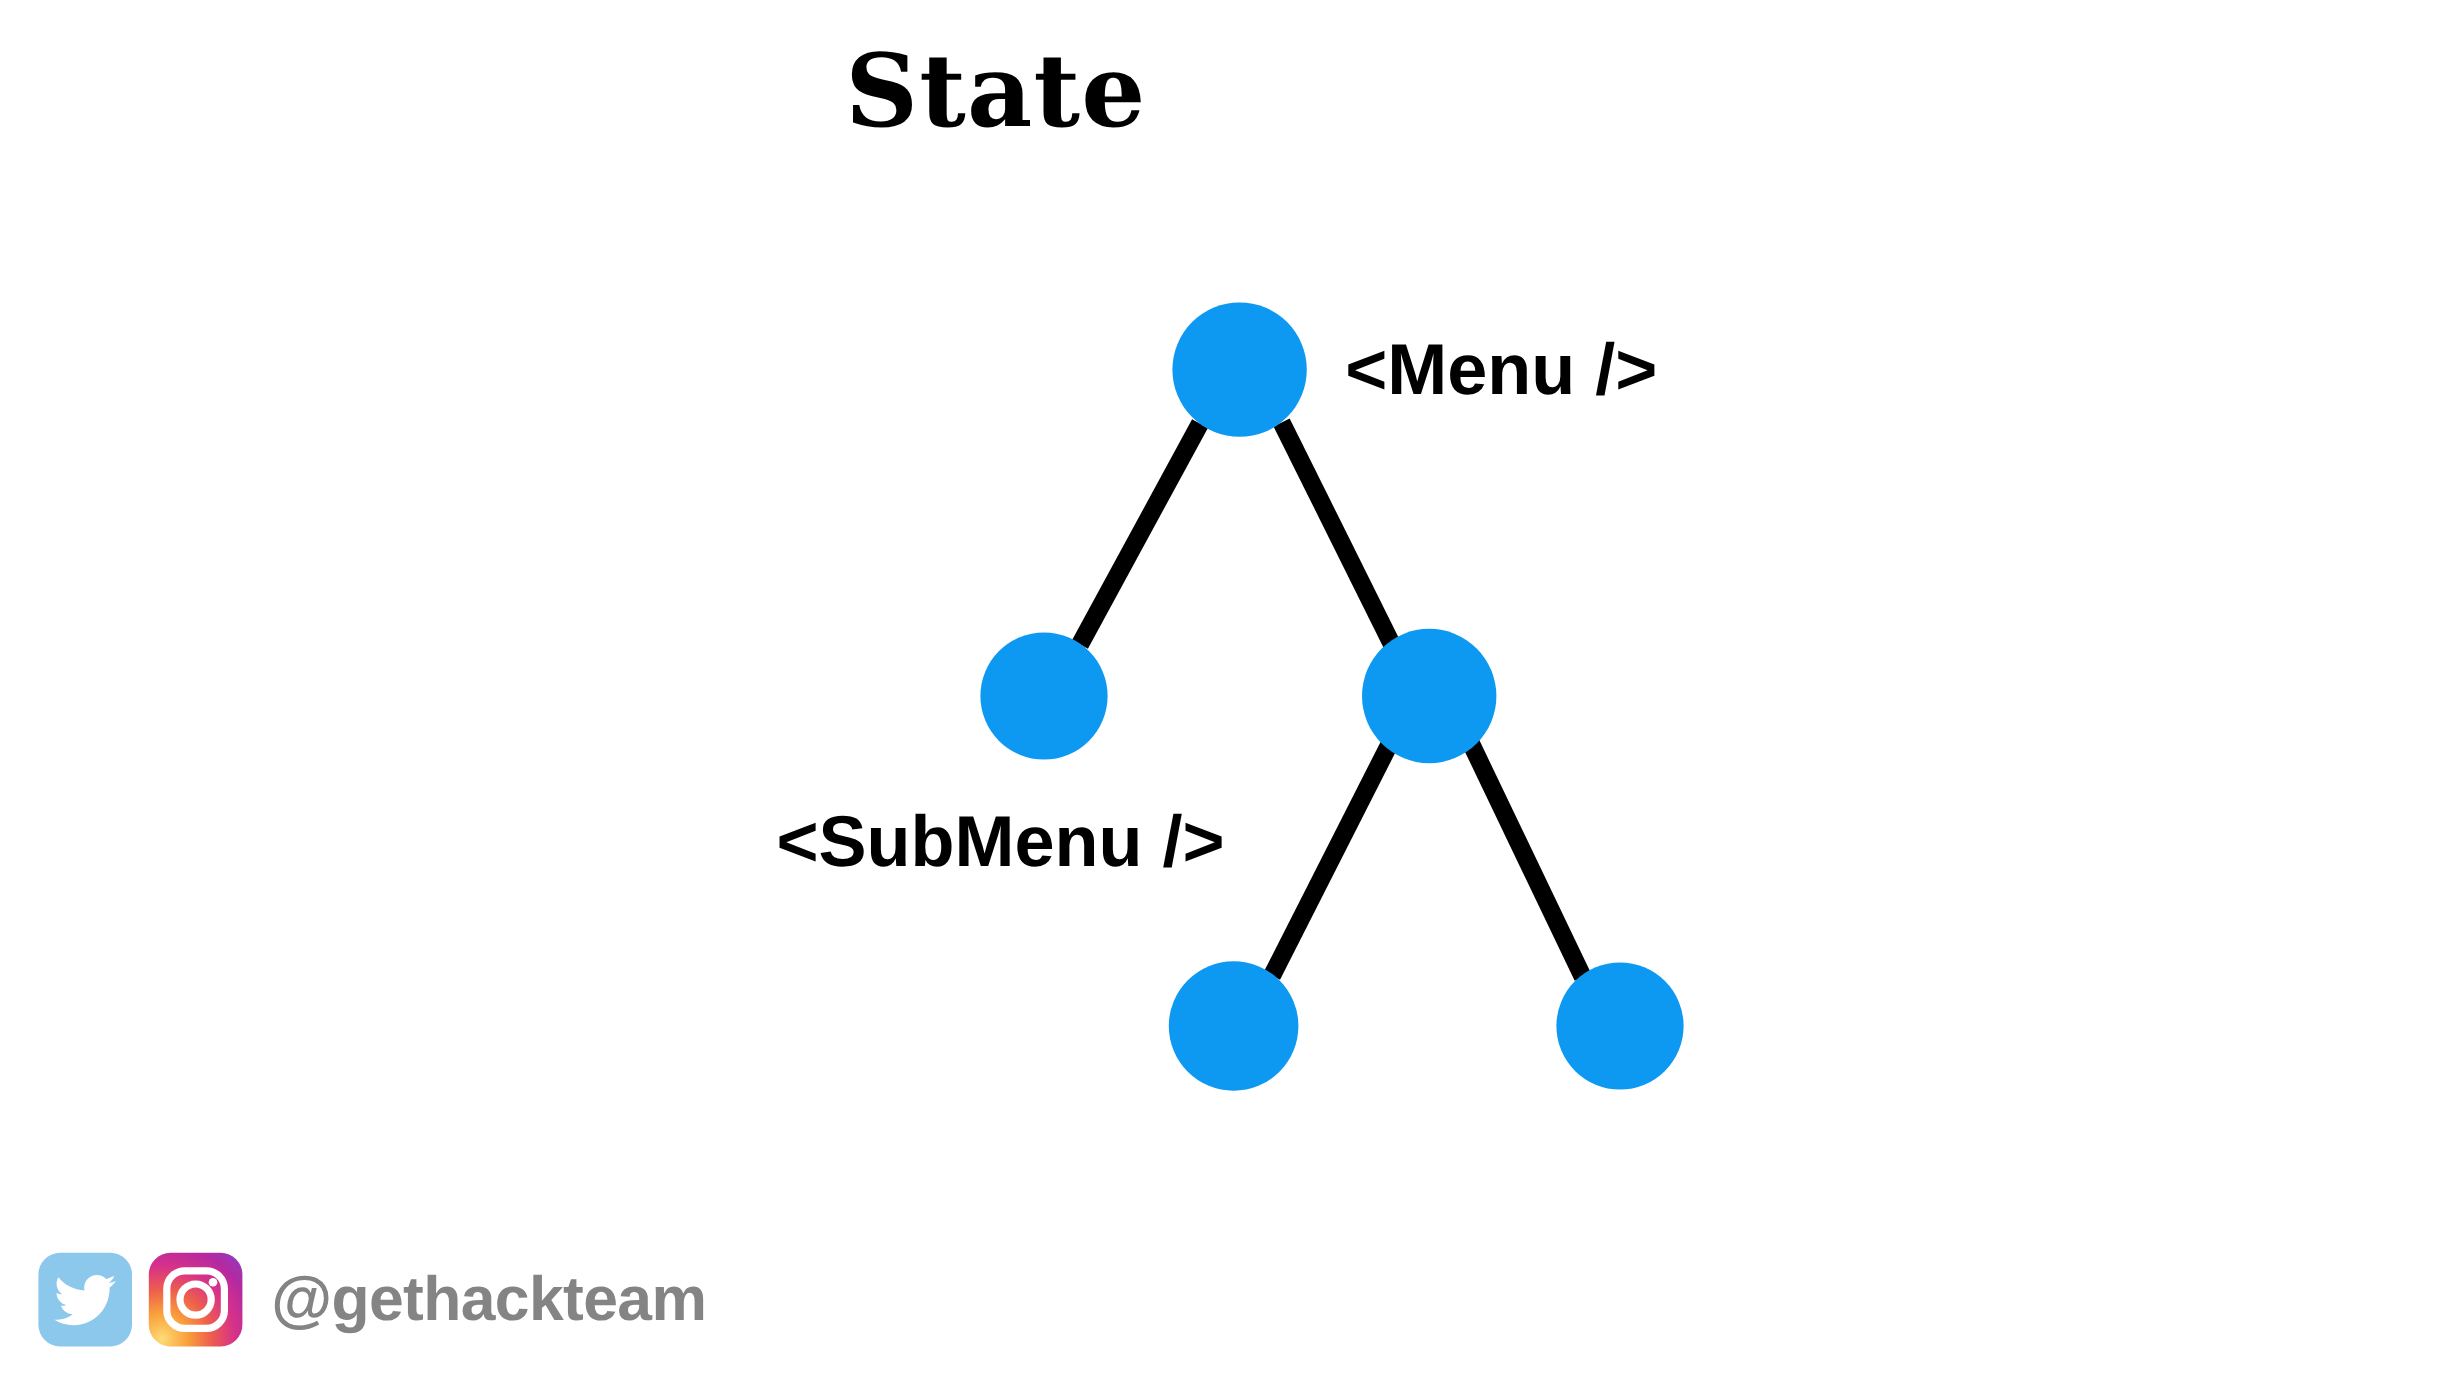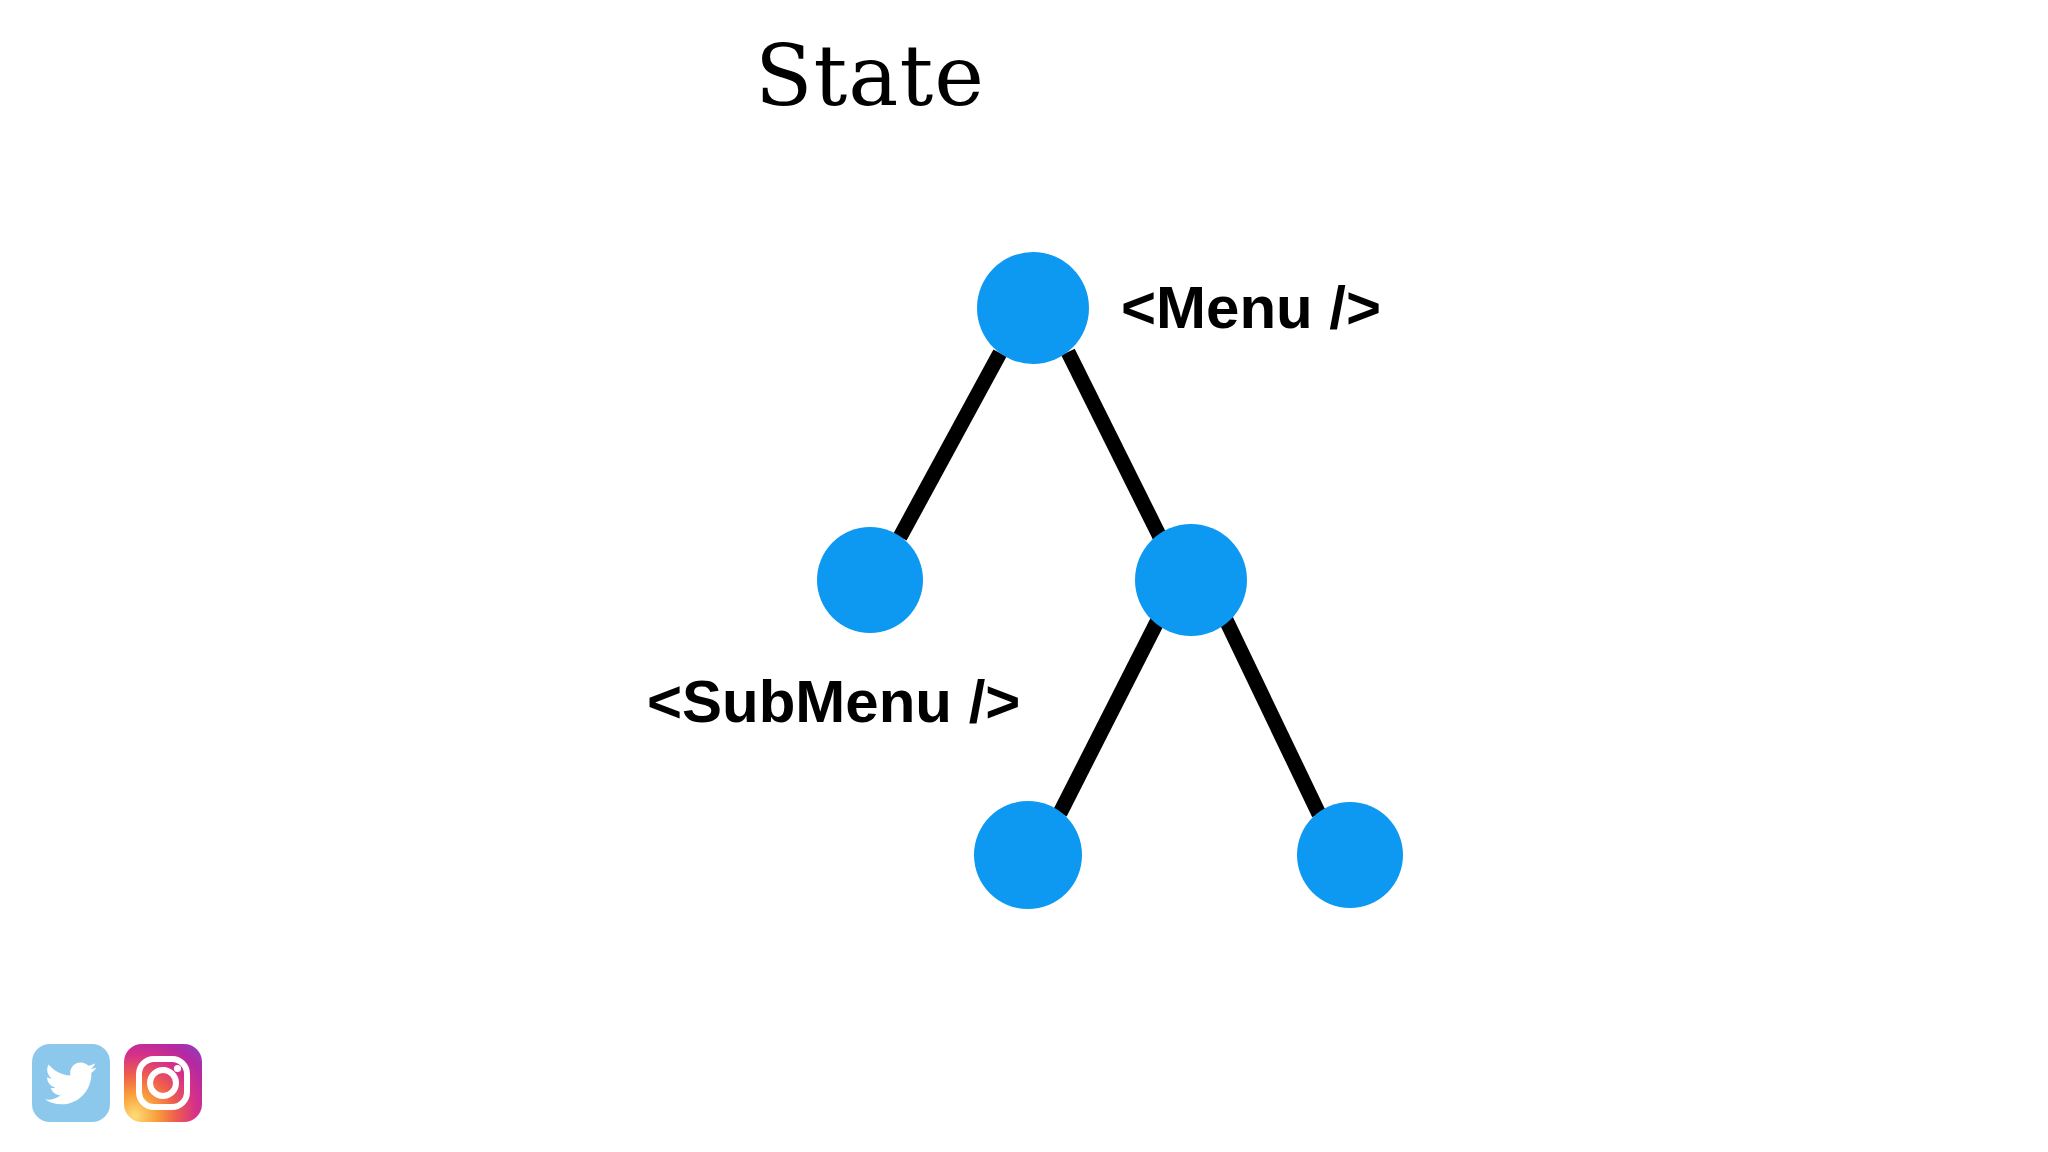--- a/index.html
+++ b/index.html
@@ -18,27 +18,26 @@
 
   
   #slide-title {
     position: absolute;
     left: 0;
     top: 34px;
     width: 1660px;
     text-align: center;
     padding-right: 0;
     font-family: "DejaVu Serif", serif;
-    font-weight: 400;
+    font-weight: 700;
     font-size: 84px;
     line-height: 1;
     letter-spacing: 1px;
     color: #000000;
     transform: translateX(0px);
-    padding-left: 40px;
   }
   #title-shift { display: inline-block; transform: translateX(0px); }
 
   
   #tree-svg {
     position: absolute;
     left: 0;
     top: 0;
     width: 2048px;
     height: 1152px;
@@ -155,15 +154,16 @@
     </span>
 
     <span class="social-icon" id="instagram-icon">
       <svg class="icon-svg" viewBox="0 0 78 78" aria-hidden="true">
         <rect x="15" y="15" width="48" height="48" rx="15" ry="15" fill="none" stroke="#FFFFFF" stroke-width="6"></rect>
         <circle cx="39" cy="39" r="13" fill="none" stroke="#FFFFFF" stroke-width="6"></circle>
         <circle cx="53.5" cy="24.5" r="3.6" fill="#FFFFFF"></circle>
       </svg>
     </span>
 
+    <span id="handle-text">@gethackteam</span>
   </div>
 
 </div>
 
 </body></html>

